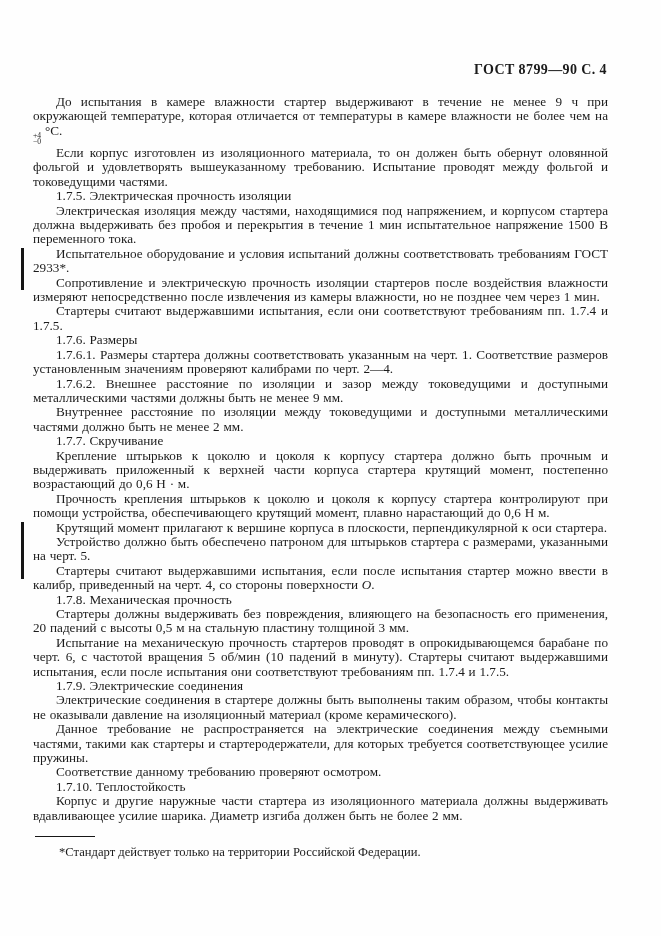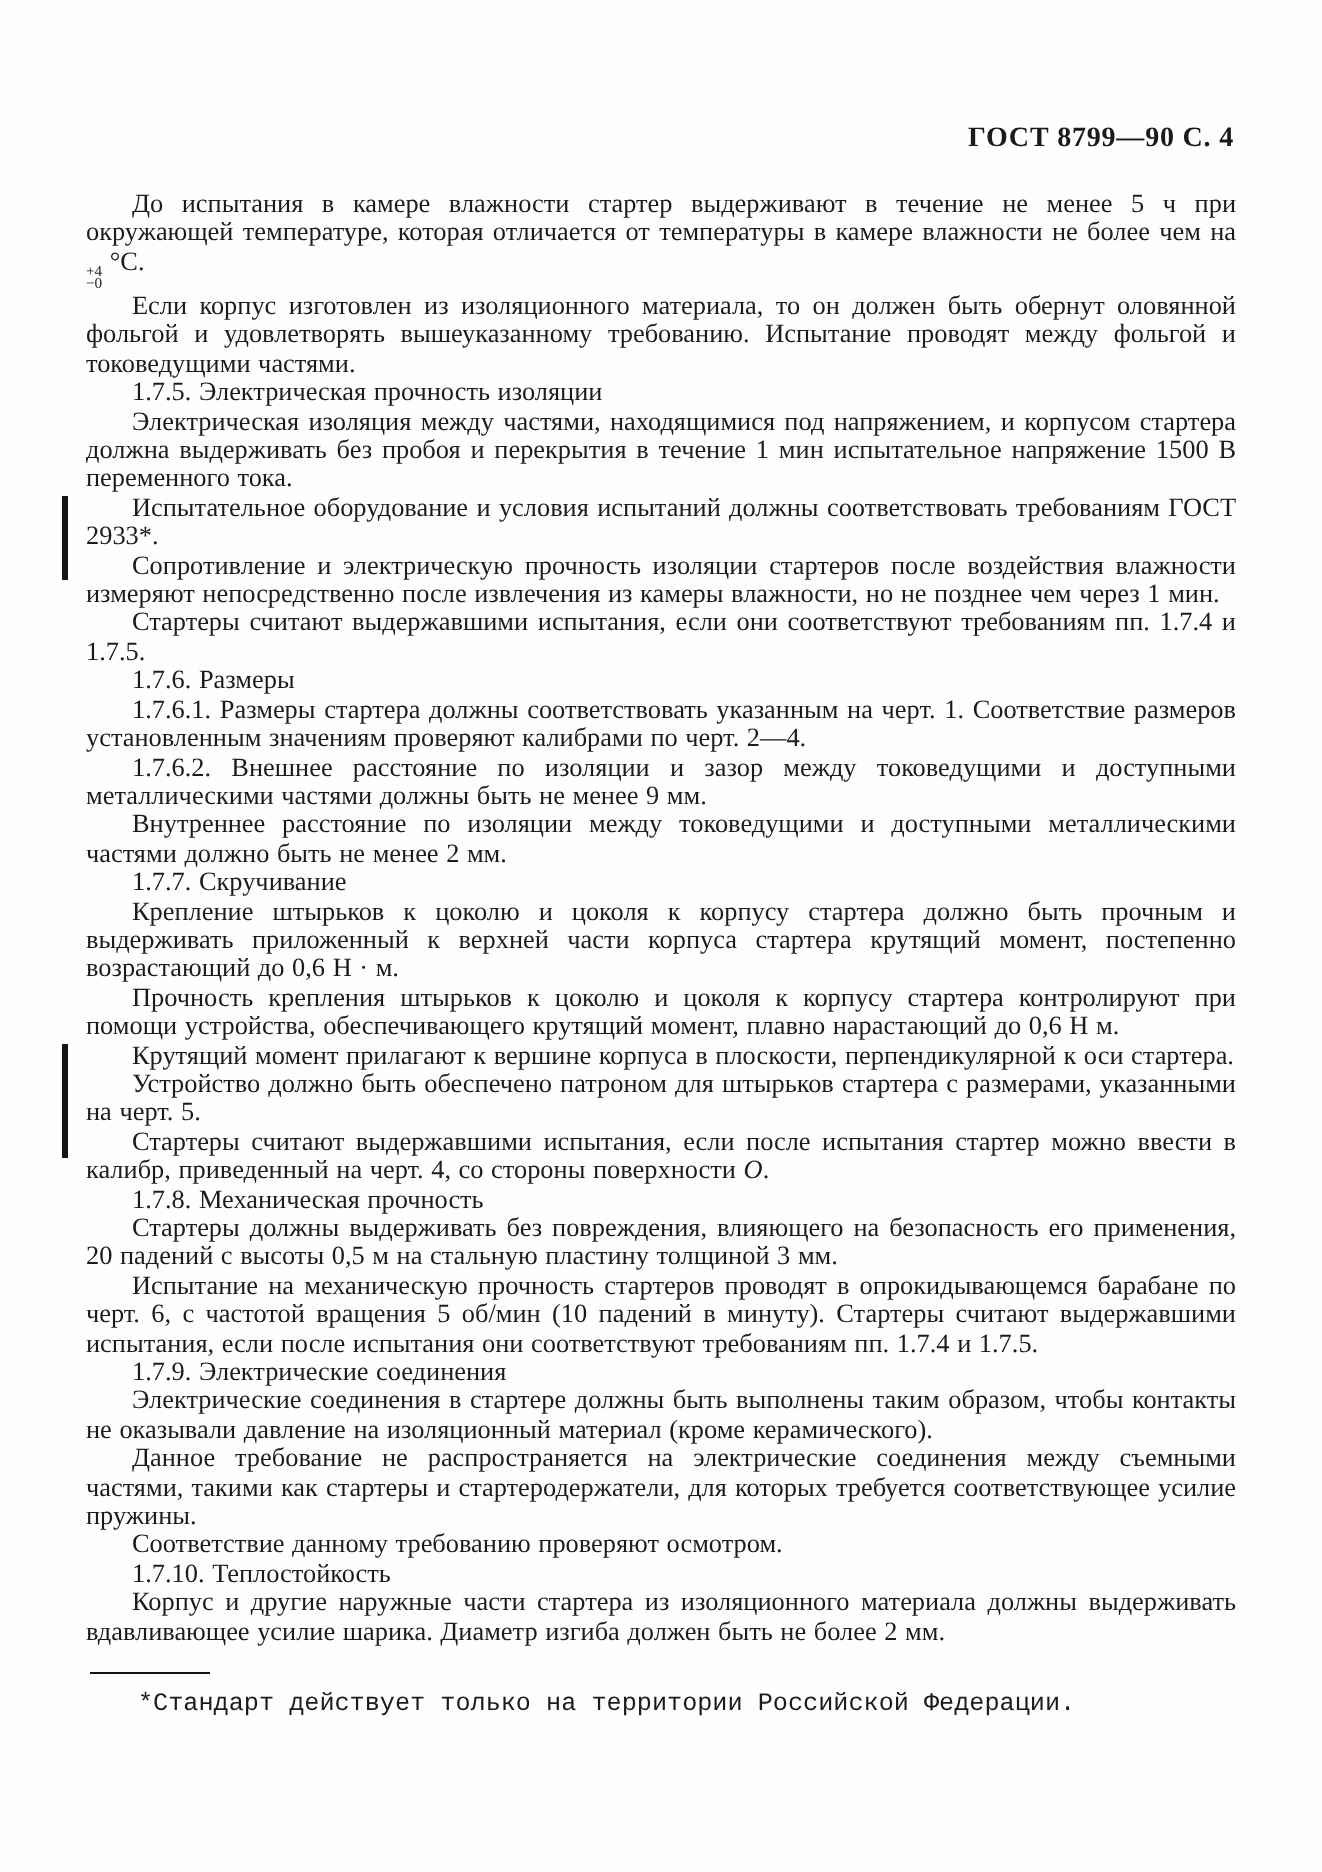--- a/index.html
+++ b/index.html
@@ -11,21 +11,21 @@
     position: relative;
     width: 661px;
     height: 936px;
     background: #fefefe;
     overflow: hidden;
     font-family: "Liberation Serif", serif;
     color: #1b1b1b;
   }
   .textblock {
     position: absolute;
-    left: 43px;
+    left: 33px;
     top: 62px;
     width: 575px;
   }
   .page-header {
     text-align: right;
     font-weight: bold;
     font-size: 14px;
     letter-spacing: 0.4px;
     margin: 0 1px 17px 0;
     white-space: nowrap;
@@ -54,21 +54,20 @@
     flex-direction: column;
     vertical-align: -3px;
     font-size: 7.6px;
     line-height: 6.6px;
     text-indent: 0;
     text-align: left;
   }
   .tolerance span { display: block; }
   .footnote {
     margin-top: 13px;
-    font-family: Liberation Mono, monospace;
   }
   .footnote-rule {
     width: 60px;
     height: 0;
     border-top: 1.6px solid #161616;
     margin: 0 0 8px 2px;
   }
   .footnote-text {
     margin: 0;
     font-size: 12.6px;
@@ -80,21 +79,21 @@
 </head>
 <body>
 
 <div class="page">
   <div class="textblock">
 
     <div class="page-header">ГОСТ 8799—90 С. 4</div>
 
     <div class="doc-body">
 
-      <p class="para"><span>До испытания в камере влажности стартер выдерживают в течение не менее 5 ч при окружающей температуре, которая отличается от температуры в камере влажности не более чем на </span><span class="tolerance">
+      <p class="para"><span>До испытания в камере влажности стартер выдерживают в течение не менее 9 ч при окружающей температуре, которая отличается от температуры в камере влажности не более чем на </span><span class="tolerance">
             <span>+4</span>
             <span>−0</span>
           </span><span> °С.</span></p>
 
       <p class="para">Если корпус изготовлен из изоляционного материала, то он должен быть обернут оловянной фольгой и удовлетворять вышеуказанному требованию. Испытание проводят между фольгой и токоведущими частями.</p>
       <p class="para">1.7.5. Электрическая прочность изоляции</p>
       <p class="para">Электрическая изоляция между частями, находящимися под напряжением, и корпусом стартера должна выдерживать без пробоя и перекрытия в течение 1 мин испытательное напряжение 1500 В переменного тока.</p>
 
       <div class="change-group">
         <span class="change-bar"></span>

